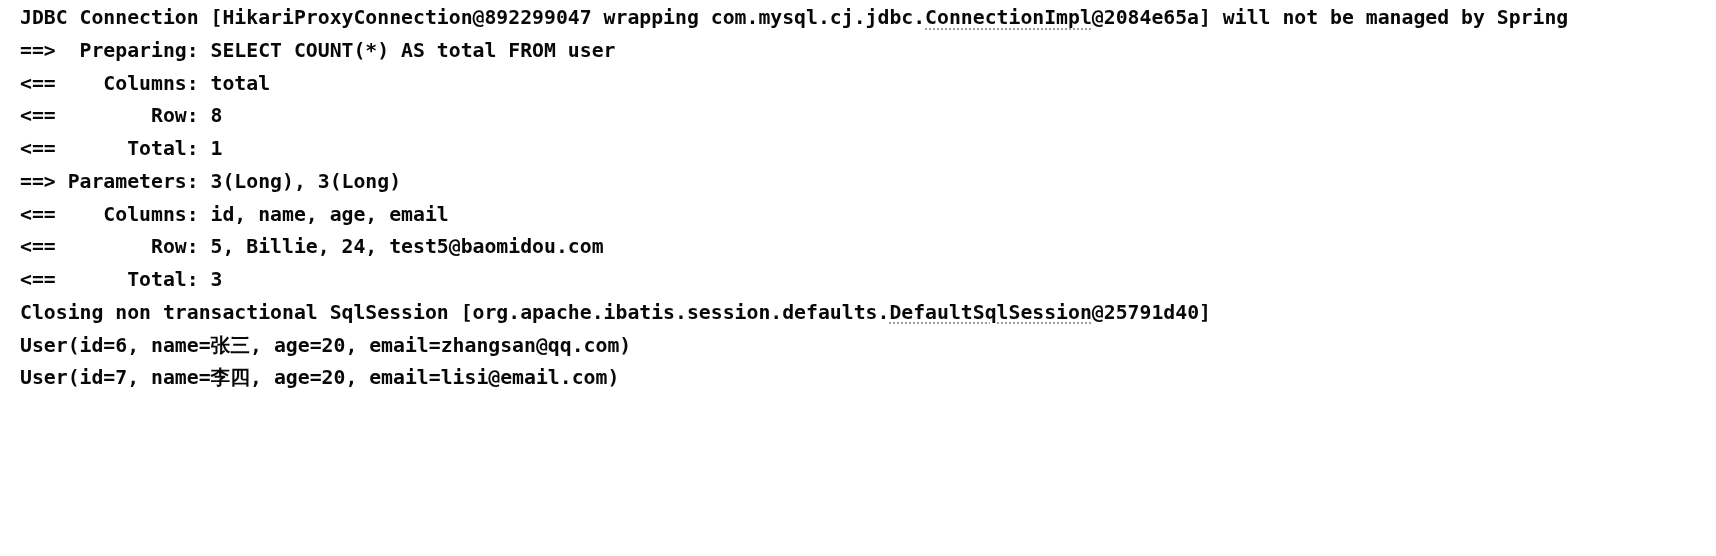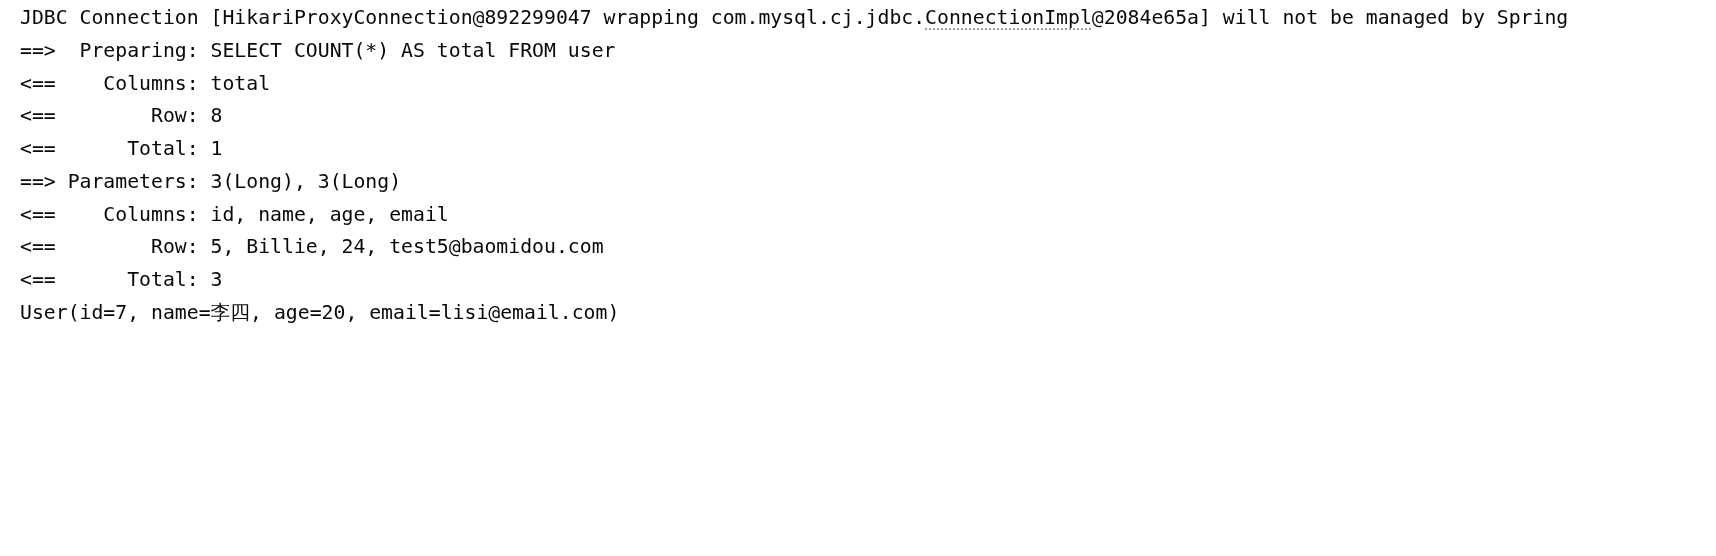--- a/index.html
+++ b/index.html
@@ -8,21 +8,21 @@
     background: #ffffff;
   }
   .console {
     position: relative;
     width: 1716px;
     height: 496px;
     overflow: hidden;
     background: #ffffff;
     font-family: "DejaVu Sans Mono", "Liberation Mono", monospace;
     font-size: 19.8px;
-    font-weight: 400;
+    font-weight: 700;
     color: #080808;
   }
   .log-lines {
     padding: 2px 0 0 20px;
   }
   .log-line {
     white-space: pre;
     height: 32.75px;
     line-height: 32.75px;
   }
@@ -41,15 +41,17 @@
   <div class="log-lines" id="log-lines">
       <div class="log-line"><span>JDBC Connection [HikariProxyConnection@892299047 wrapping com.mysql.cj.jdbc.</span><span class="dotted-underline" style="text-decoration-color: rgb(158, 158, 158);">ConnectionImpl</span><span>@2084e65a] will not be managed by Spring</span></div>
       <div class="log-line"><span>==&gt;  Preparing: SELECT COUNT(*) AS total FROM user</span></div>
       <div class="log-line"><span>&lt;==    Columns: total</span></div>
       <div class="log-line"><span>&lt;==        Row: 8</span></div>
       <div class="log-line"><span>&lt;==      Total: 1</span></div>
       <div class="log-line"><span>==&gt; Parameters: 3(Long), 3(Long)</span></div>
       <div class="log-line"><span>&lt;==    Columns: id, name, age, email</span></div>
       <div class="log-line"><span>&lt;==        Row: 5, Billie, 24, test5@baomidou.com</span></div>
       <div class="log-line"><span>&lt;==      Total: 3</span></div>
+      <div class="log-line"><span>Closing non transactional SqlSession [org.apache.ibatis.session.defaults.</span><span class="dotted-underline" style="text-decoration-color: rgb(158, 158, 158);">DefaultSqlSession</span><span>@25791d40]</span></div>
+      <div class="log-line"><span>User(id=6, name=张三, age=20, email=zhangsan@qq.com)</span></div>
       <div class="log-line"><span>User(id=7, name=李四, age=20, email=lisi@email.com)</span></div>
     </div>
 </div>
 
 </body></html>

